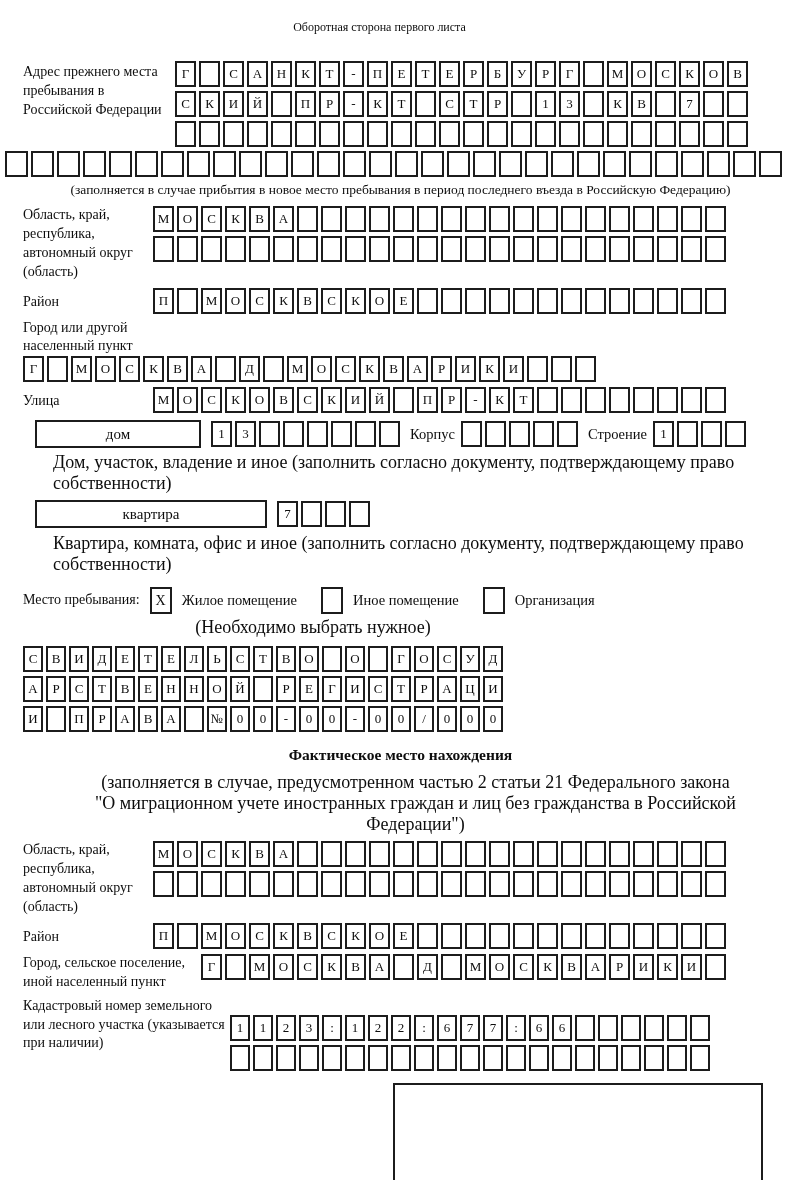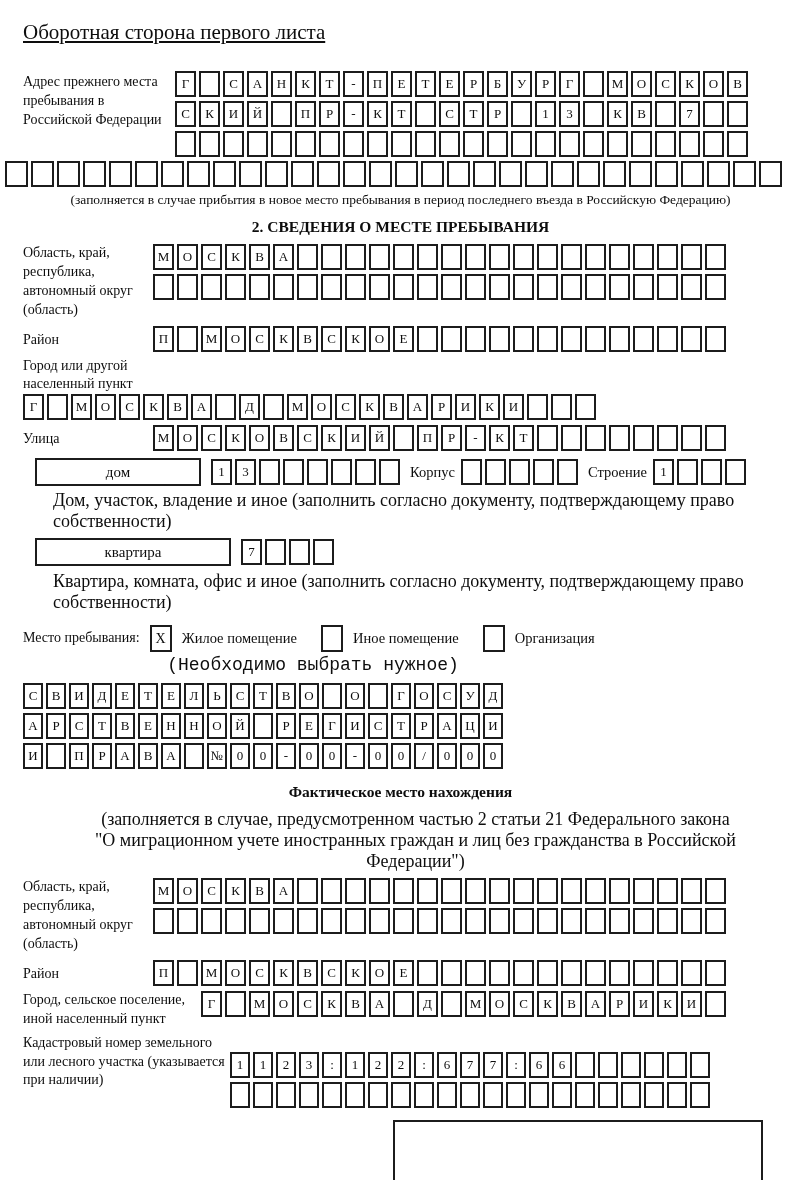--- a/index.html
+++ b/index.html
@@ -6,21 +6,21 @@
   html,body { background:#ffffff; }
   body {
     width: 800px; height: 1180px;
     font-family: "Liberation Serif", "DejaVu Serif", serif;
     color: #0d0d0d;
     position: relative;
     overflow: hidden;
   }
   .page { padding: 20px 22px 0 23px; }
 
-  .header-note { text-align: left; padding-right: 42px; font-size: 21px; text-decoration: underline; }
+  .header-note { text-align: center; padding-right: 42px; font-size: 12px; }
 
   .field-row { display: flex; align-items: flex-start; }
   .label { font-size: 14px; line-height: 1.35; flex: 0 0 auto; }
   .grids { display: flex; flex-direction: column; gap: 4px; }
 
   .cellrow { display: flex; gap: 3px; }
   .cell {
     width: 21px; height: 26px; flex: 0 0 auto;
     border: 2px solid #1c1c1c;
     display: inline-flex; align-items: center; justify-content: center;
@@ -175,21 +175,20 @@
       <span class="cell"></span>
       <span class="cell"></span>
       <span class="cell"></span>
       <span class="cell"></span>
       <span class="cell"></span>
       <span class="cell"></span>
       <span class="cell"></span>
     </div>
   <div class="top-note">(заполняется в случае прибытия в новое место пребывания в период последнего въезда в Российскую Федерацию)</div>
 
-  <div class="sec-title" style="margin-top:10px;">2. СВЕДЕНИЯ О МЕСТЕ ПРЕБЫВАНИЯ</div>
 
   <div class="field-row" style="margin-top:8px;">
     <div class="label" style="width:130px;">Область, край, республика, автономный округ (область)</div>
     <div class="grids">
       <div class="cellrow">
           <span class="cell">М</span>
           <span class="cell">О</span>
           <span class="cell">С</span>
           <span class="cell">К</span>
           <span class="cell">В</span>
@@ -356,42 +355,42 @@
     <div class="cellrow">
         <span class="cell">1</span>
         <span class="cell"></span>
         <span class="cell"></span>
         <span class="cell"></span>
       </div>
   </div>
   <div class="note" style="margin-top:4px;">Дом, участок, владение и иное (заполнить согласно документу, подтверждающему право собственности)</div>
 
   <div class="field-row" style="margin-top:6px; margin-left:12px; align-items:center;">
-    <div class="widebox" style="width:196px;">квартира</div>
+    <div class="widebox" style="width:232px;">квартира</div>
     <div class="cellrow" style="margin-left:10px;">
         <span class="cell">7</span>
         <span class="cell"></span>
         <span class="cell"></span>
         <span class="cell"></span>
       </div>
   </div>
   <div class="note" style="margin-top:5px;">Квартира, комната, офис и иное (заполнить согласно документу, подтверждающему право собственности)</div>
 
   <div class="mesto-row">
     <div class="label">Место пребывания:</div>
     <div style="display:flex; align-items:center;">
         <span class="checkbox">X</span>
         <span class="opt-label">Жилое помещение</span>
         <span class="checkbox"></span>
         <span class="opt-label">Иное помещение</span>
         <span class="checkbox"></span>
         <span class="opt-label">Организация</span>
       </div>
   </div>
-  <div class="note" style="text-align:center; width:520px; margin-top:3px;font-family:Liberation Mono, monospace;">(Необходимо выбрать нужное)</div>
+  <div class="note" style="text-align:center; width:520px; margin-top:3px;">(Необходимо выбрать нужное)</div>
 
   <div class="field-row" style="margin-top:8px;">
     <div class="grids">
       <div class="cellrow small">
           <span class="cell">С</span>
           <span class="cell">В</span>
           <span class="cell">И</span>
           <span class="cell">Д</span>
           <span class="cell">Е</span>
           <span class="cell">Т</span>

